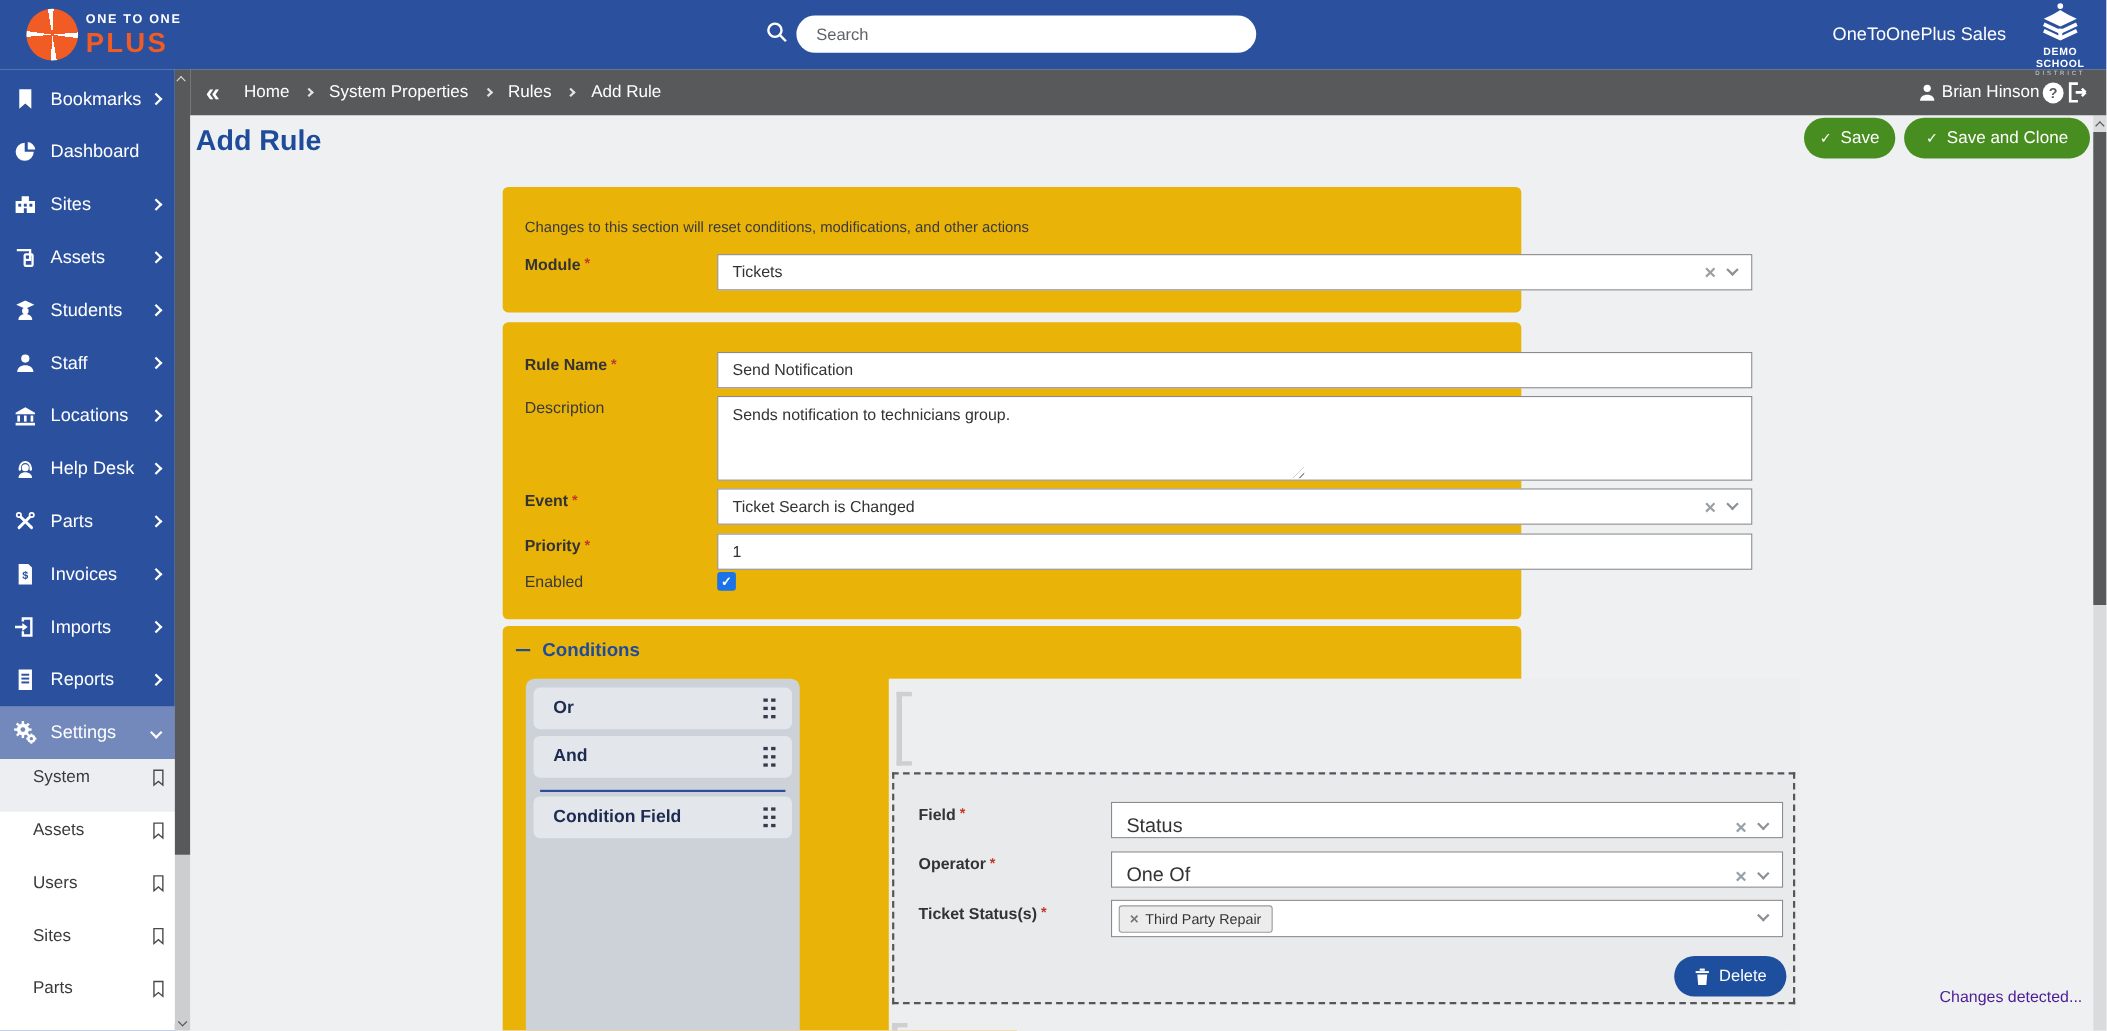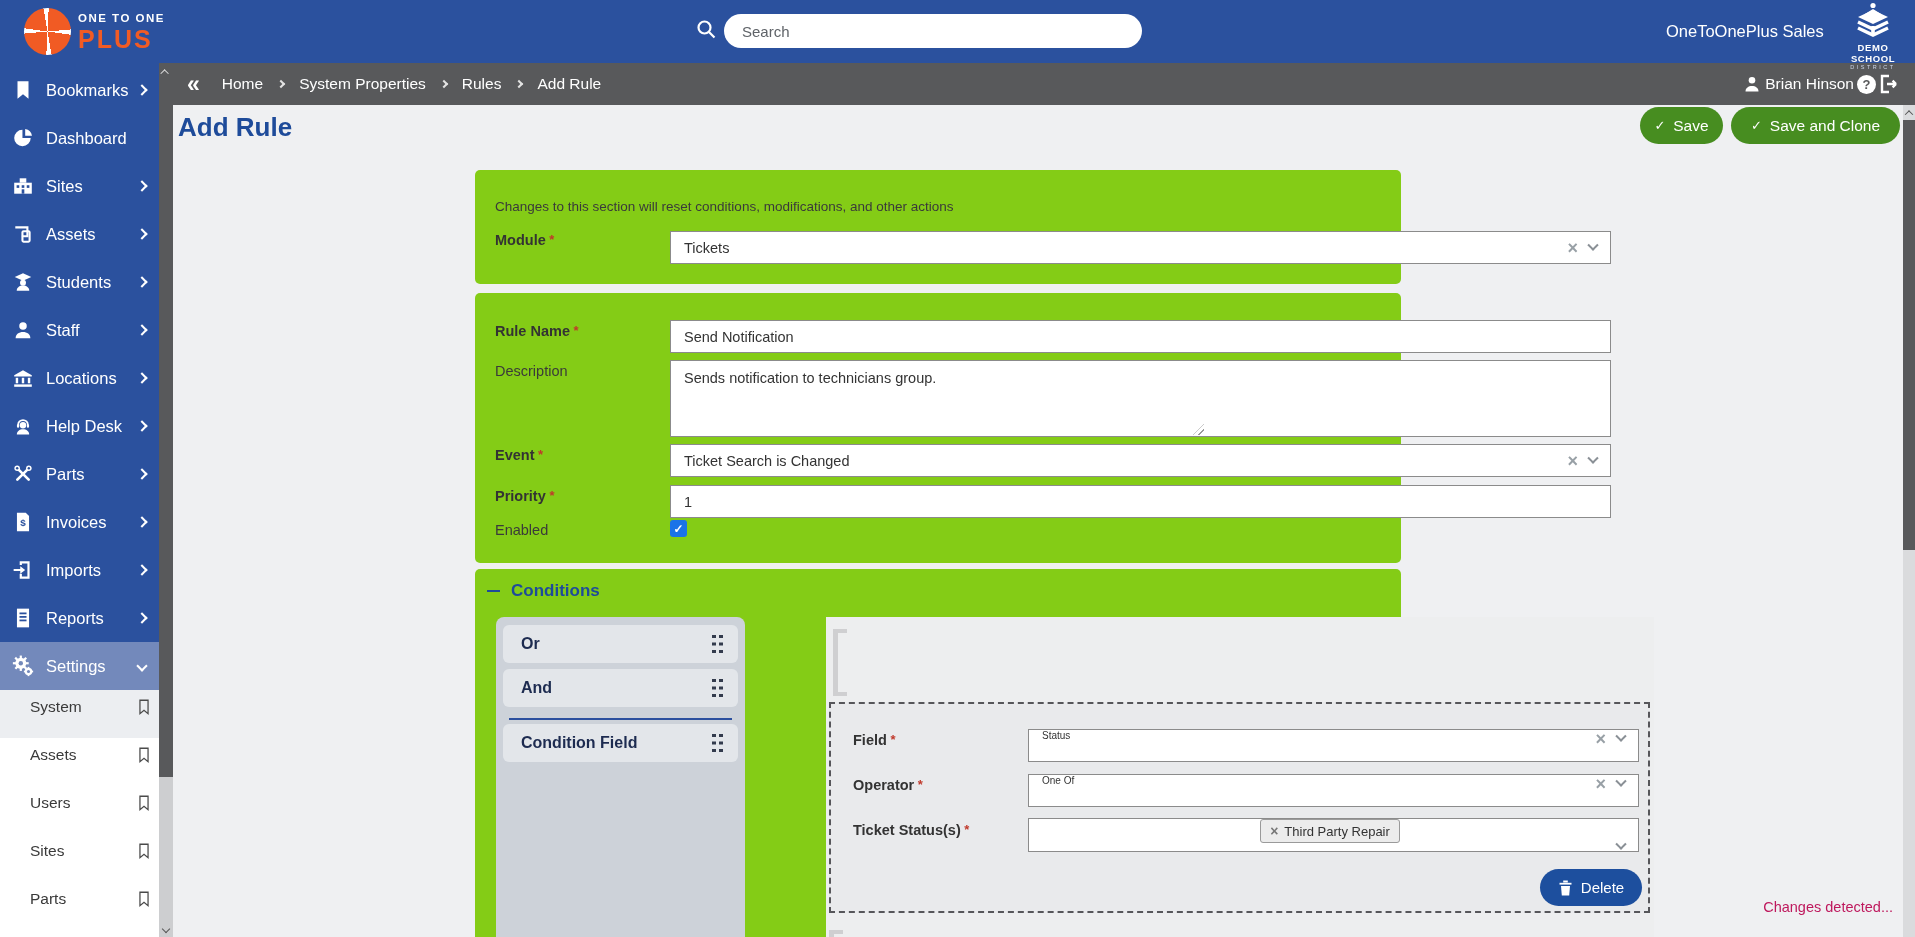--- a/index.html
+++ b/index.html
@@ -60,21 +60,21 @@
 
   
   .content { position:absolute; left:173px; top:105px; width:1730px; height:832px; background:#EFF0F2; overflow:hidden; }
   .page-title { position:absolute; left:5px; top:7px; font-size:26px; font-weight:bold; color:#1E4B9A; }
   .btn-green { position:absolute; top:2px; height:37px; background:#478D20; color:#fff; border:none; border-radius:19px;
     font-size:15.5px; display:flex; align-items:center; justify-content:center; gap:8px; cursor:pointer; font-family:"Liberation Sans",sans-serif; }
   .btn-green .ck { font-size:13px; }
   .btn-save { left:1467px; width:83px; }
   .btn-saveclone { left:1558px; width:169px; }
 
-  .card { position:absolute; left:302px; width:926px; background:#84cc16; border-radius:5px; }
+  .card { position:absolute; left:284px; width:926px; background:#eab308; border-radius:5px; }
   .card1 { top:65px; height:114px; }
   .card2 { top:188px; height:270px; }
   .card3 { top:464px; height:368px; border-radius:5px 5px 0 0; }
 
   .note-text { position:absolute; left:20px; top:29px; font-size:13.5px; color:#3A3A3A; }
   .f-label { position:absolute; left:20px; font-size:14.5px; color:#333; font-weight:bold; }
   .f-label.normal { font-weight:normal; color:#3a3a3a; }
   .f-label.required::after { content:" *"; color:#C0392B; font-size:13px; vertical-align:1px; }
   .f-input, .f-select, .f-textarea { position:absolute; left:195px; width:941px; border:1px solid #8b8b8b; background:#fff;
     font-size:14.5px; color:#333; font-family:"Liberation Sans",sans-serif; }
@@ -106,32 +106,32 @@
     box-shadow:7px 0 0 #333B4D, 0 7.5px 0 #333B4D, 7px 7.5px 0 #333B4D, 0 15px 0 #333B4D, 7px 15px 0 #333B4D; }
 
   .cond-area { position:absolute; left:311px; top:48px; width:828px; height:320px; background:#EDEEEF;margin-left:40px; }
   .drop-bracket { position:absolute; left:7px; top:12px; width:14px; height:67px;
     border-left:5px solid #CFCFD1; border-top:4px solid #CFCFD1; border-bottom:4px solid #CFCFD1; }
   .drop-bracket-stub { position:absolute; left:3px; top:313px; width:14px; height:7px; border-left:5px solid #CFCFD1; border-top:4px solid #CFCFD1; }
   .cond-box { position:absolute; left:3px; top:85px; width:821px; height:211px; border:2px dashed #56565A; background:#E9EAEC; }
   .c-label { position:absolute; left:22px; font-size:14.5px; color:#333; font-weight:bold; }
   .c-label.required::after { content:" *"; color:#C0392B; font-size:13px; vertical-align:1px; }
   .c-select { position:absolute; left:197px; width:611px; height:33px; border:1px solid #8b8b8b; background:#fff;
-    display:flex; align-items:flex-start; padding:0 13px; font-size:10px; color:#333; cursor:pointer; }
+    display:flex; align-items:flex-end; padding:0 13px; font-size:18px; color:#333; cursor:pointer; }
   .c-multi { position:absolute; left:197px; width:611px; height:34px; border:1px solid #8b8b8b; background:#fff;
-    display:flex; align-items:center; padding:0 13px 0 6px; cursor:pointer;flex-direction:column; }
+    display:flex; align-items:center; padding:0 13px 0 6px; cursor:pointer; }
   .tag { height:25px; border:1px solid #9a9a9a; background:#ECECEC; border-radius:3px; display:flex; align-items:center;
     gap:6px; padding:0 9px; font-size:13px; color:#333; }
   .tag .tag-x { color:#777; font-weight:bold; font-size:14px; cursor:pointer; }
   .tag .tag-x::before { content:"×"; }
   .btn-delete { position:absolute; left:709px; top:165px; width:102px; height:37px; background:#1D4F9E; border:none; border-radius:19px;
     color:#fff; font-size:15px; display:flex; align-items:center; justify-content:center; gap:8px; cursor:pointer; font-family:"Liberation Sans",sans-serif; }
   .trash-ic { width:15px; height:16px; }
 
-  .changes-note { position:absolute; right:10px; top:794px; font-size:14.5px; color:#be185d;margin-left:24px; }
+  .changes-note { position:absolute; right:10px; top:794px; font-size:14.5px; color:#4c1d95;margin-left:24px; }
 
   
   .main-scroll { position:absolute; left:1903px; top:105px; width:12px; height:832px; background:#DADBDD; }
   .main-scroll .btn-up { position:absolute; left:0; top:0; width:12px; height:15px; display:flex; align-items:center; justify-content:center; }
   .main-scroll .thumb { position:absolute; left:0; top:15px; width:12px; height:430px; background:#58595B; }
 </style>
 </head>
 <body>
 
 <header class="top-header">

